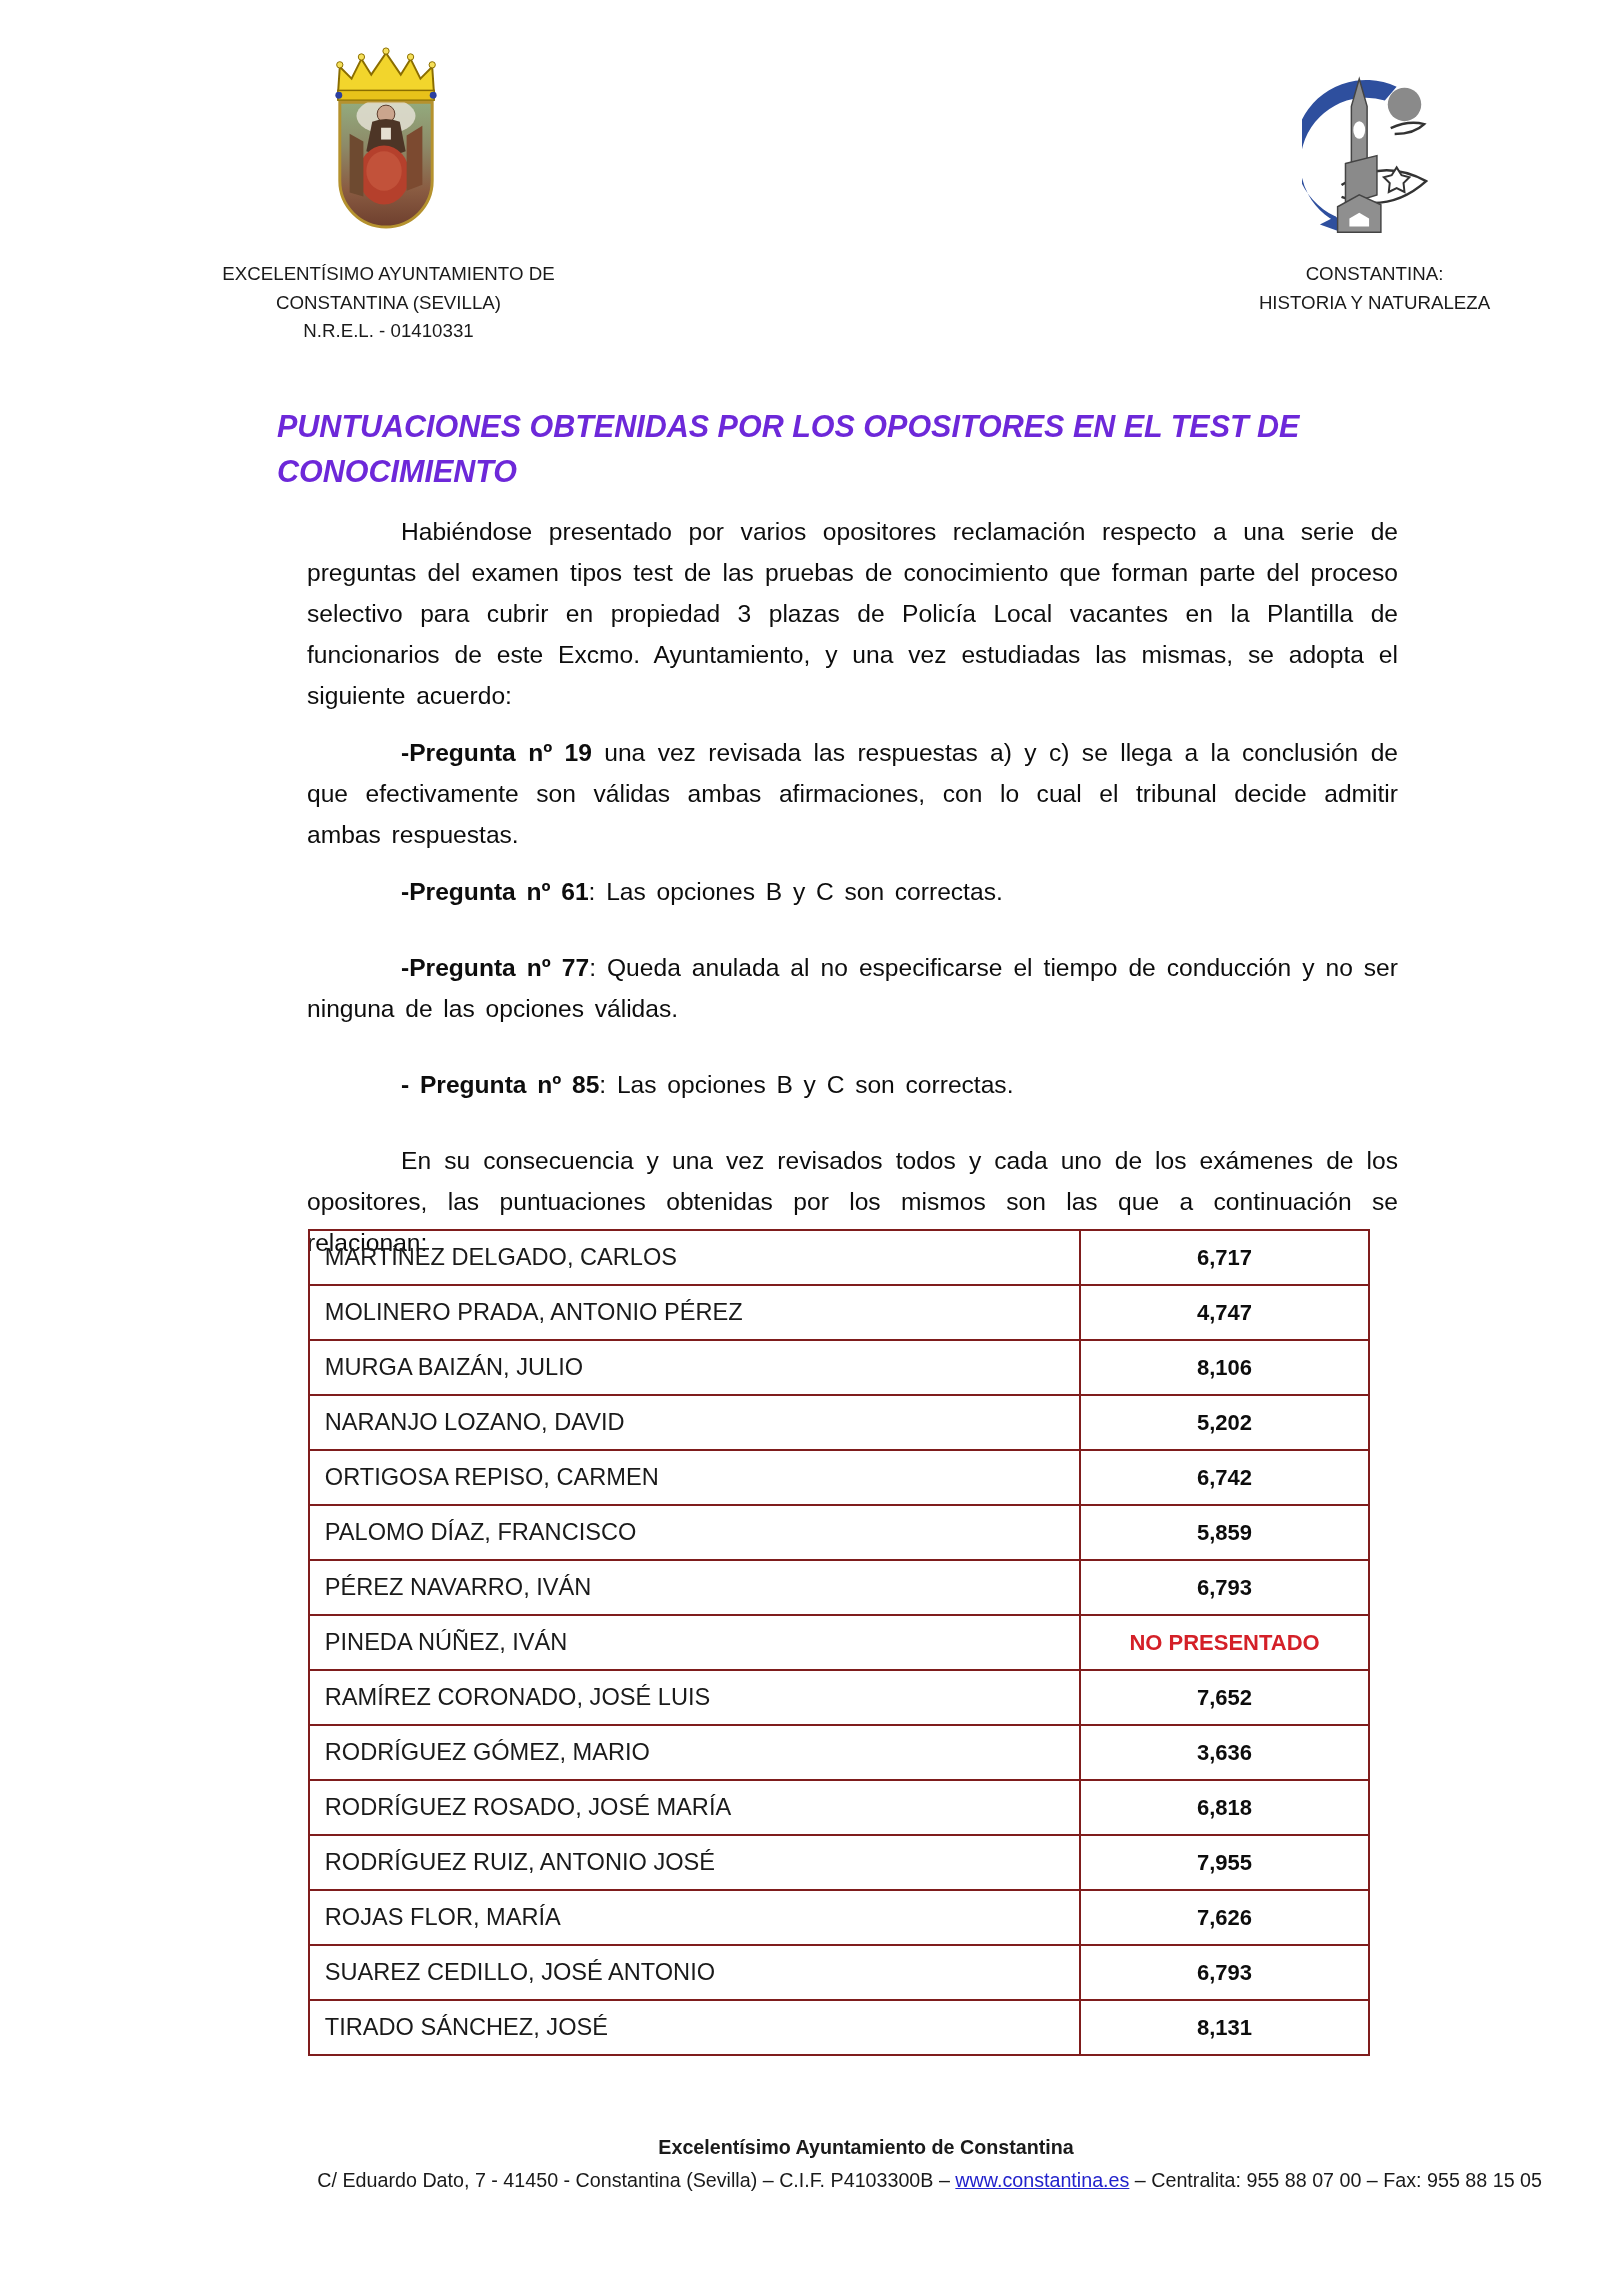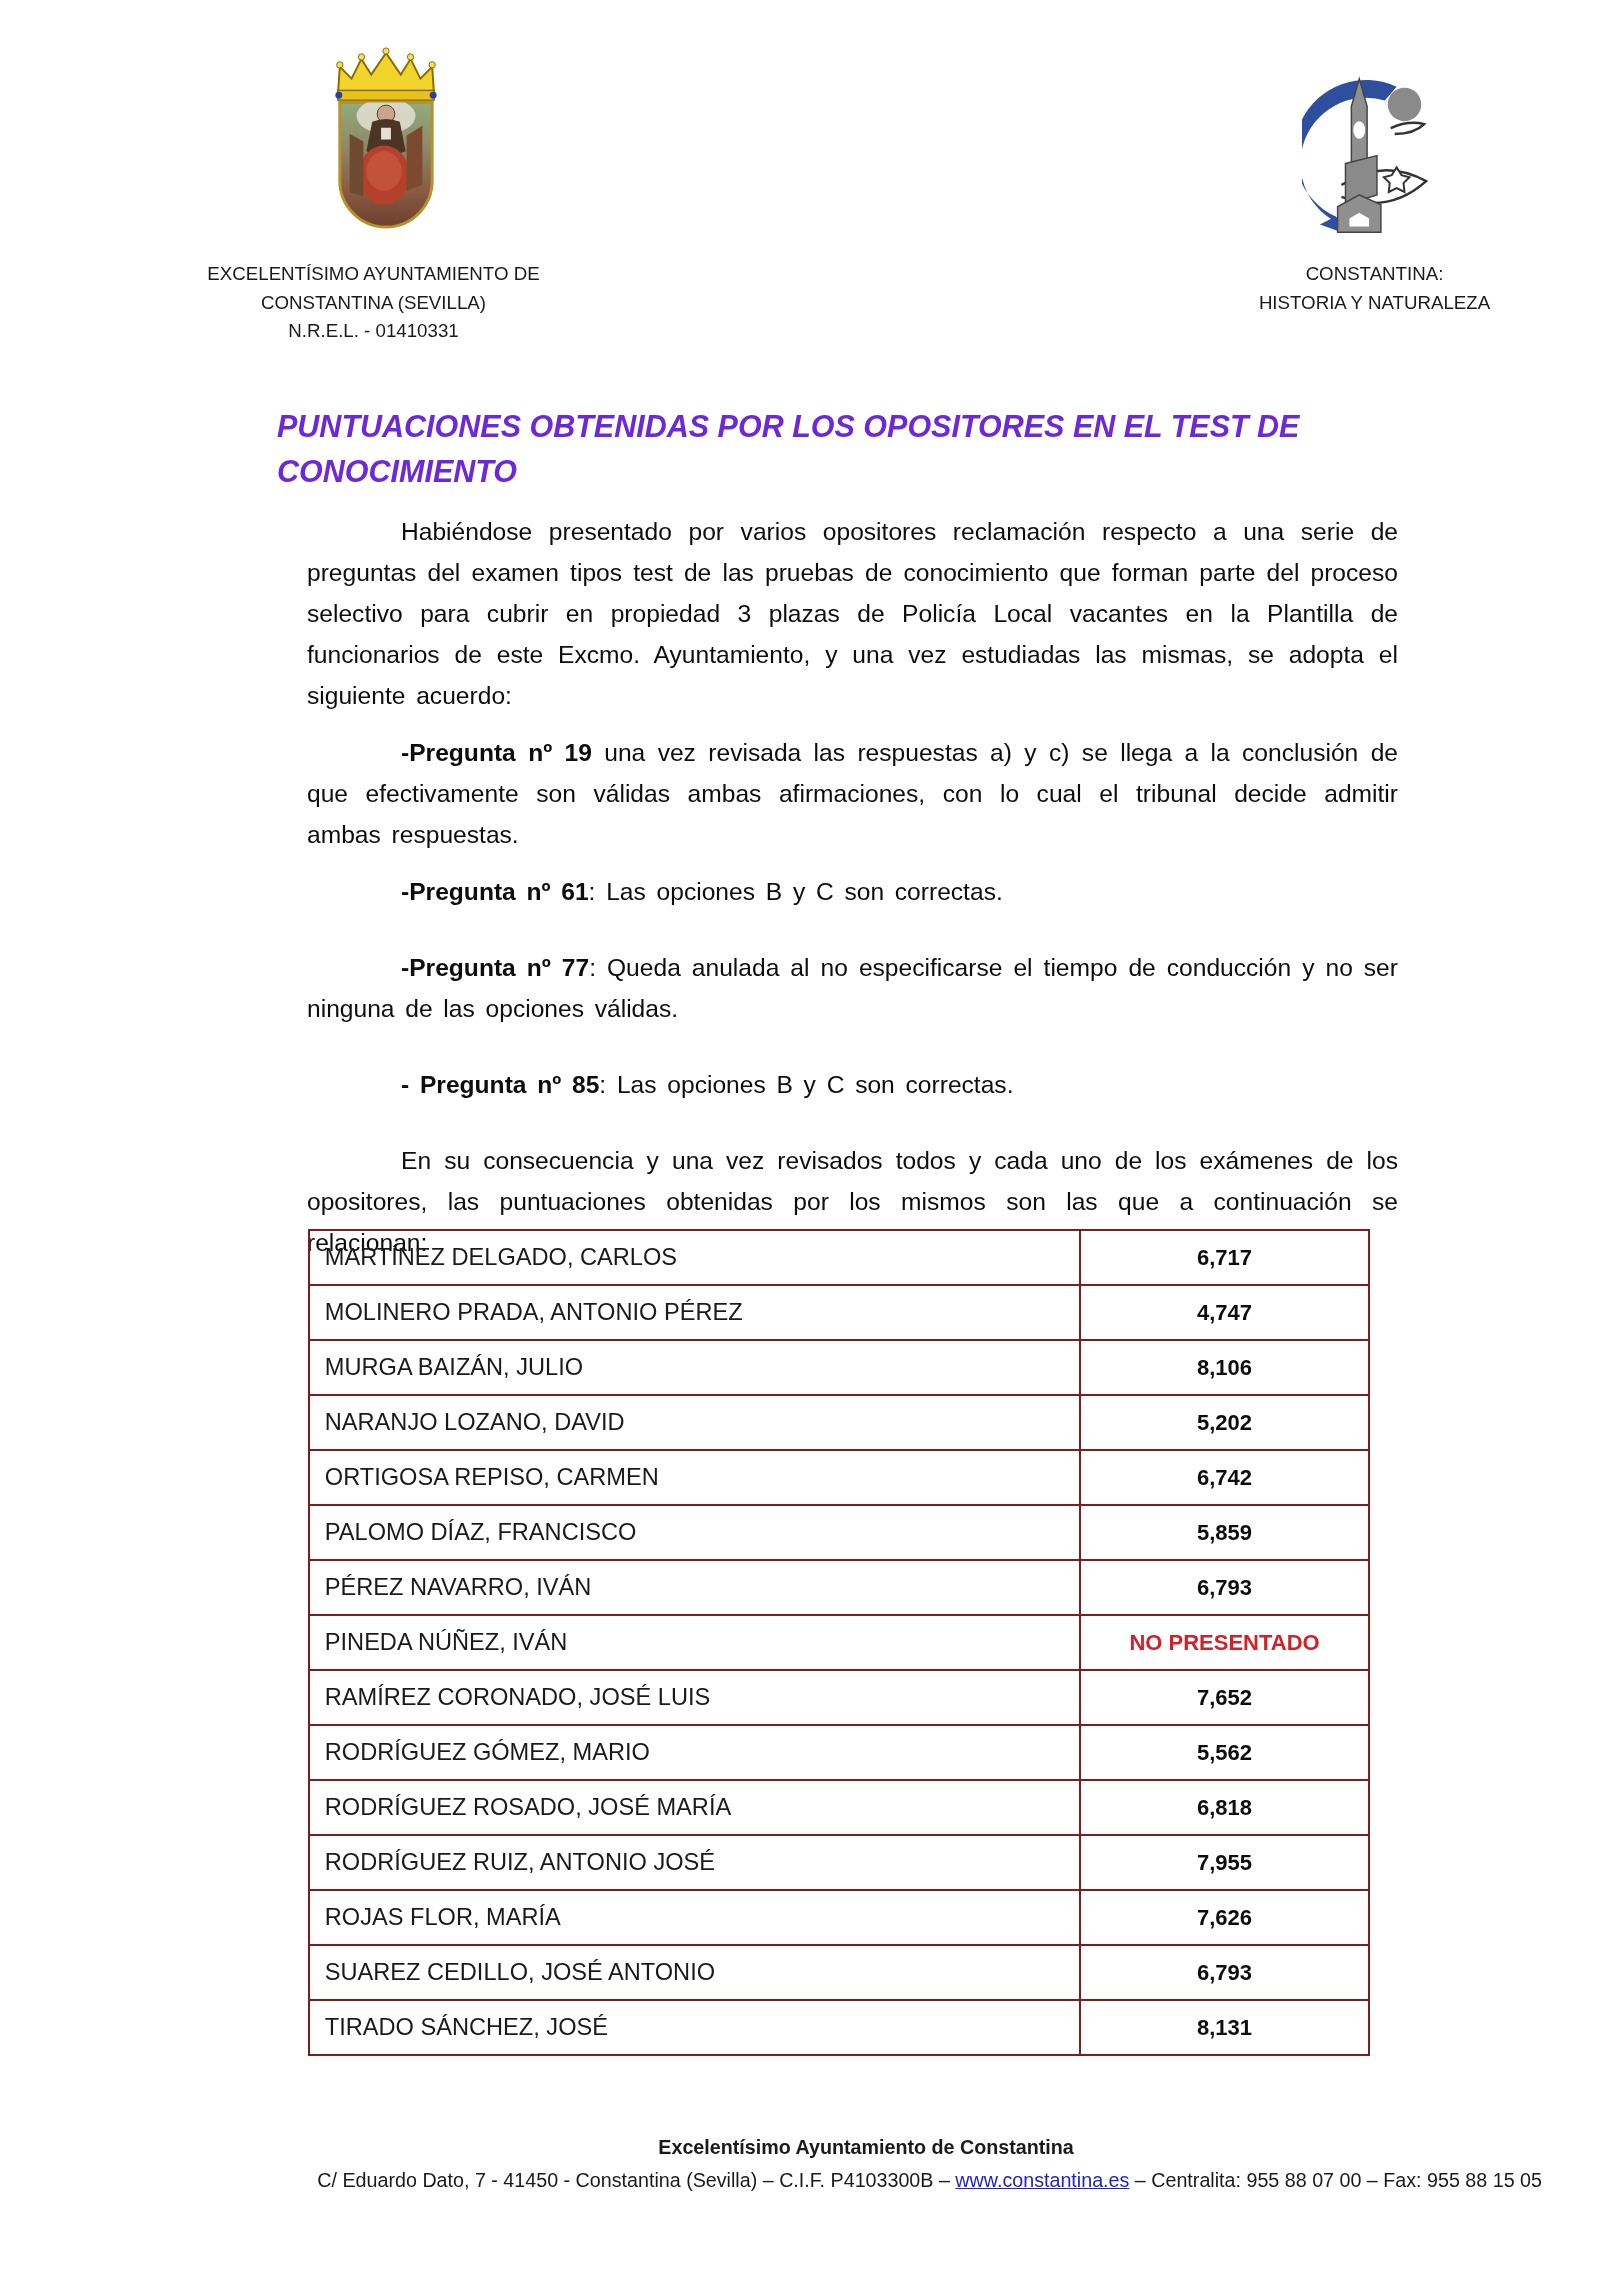--- a/index.html
+++ b/index.html
@@ -4,21 +4,21 @@
 <style>
   html,body{margin:0;padding:0;}
   body{
     width:1621px;height:2292px;position:relative;background:#ffffff;
     font-family:"Liberation Sans", sans-serif;color:#111;overflow:hidden;
   }
   .abs{position:absolute;}
 
   
   .coat{left:328px;top:45px;width:116px;height:193px;}
-  .header-left-text{left:134px;top:260px;width:479px;text-align:center;
+  .header-left-text{left:149px;top:260px;width:479px;text-align:center;
     font-size:18.7px;line-height:28.6px;color:#1a1a1a;}
   .logo{left:1302px;top:69px;width:144px;height:183px;}
   .header-right-text{left:1212px;top:260px;width:325px;text-align:center;
     font-size:18.7px;line-height:28.6px;color:#1a1a1a;}
 
   
   .doc-title{left:277px;top:404px;width:1123px;
     font-size:30.5px;font-weight:bold;font-style:italic;line-height:45px;color:#6d28d9;}
 
   
@@ -168,21 +168,21 @@
       <tr>
         <td class="name-cell">PINEDA NÚÑEZ, IVÁN</td>
         <td class="score-cell absent">NO PRESENTADO</td>
       </tr>
       <tr>
         <td class="name-cell">RAMÍREZ CORONADO, JOSÉ LUIS</td>
         <td class="score-cell">7,652</td>
       </tr>
       <tr>
         <td class="name-cell">RODRÍGUEZ GÓMEZ, MARIO</td>
-        <td class="score-cell">5,562</td>
+        <td class="score-cell">3,636</td>
       </tr>
       <tr>
         <td class="name-cell">RODRÍGUEZ ROSADO, JOSÉ MARÍA</td>
         <td class="score-cell">6,818</td>
       </tr>
       <tr>
         <td class="name-cell">RODRÍGUEZ RUIZ, ANTONIO JOSÉ</td>
         <td class="score-cell">7,955</td>
       </tr>
       <tr>

